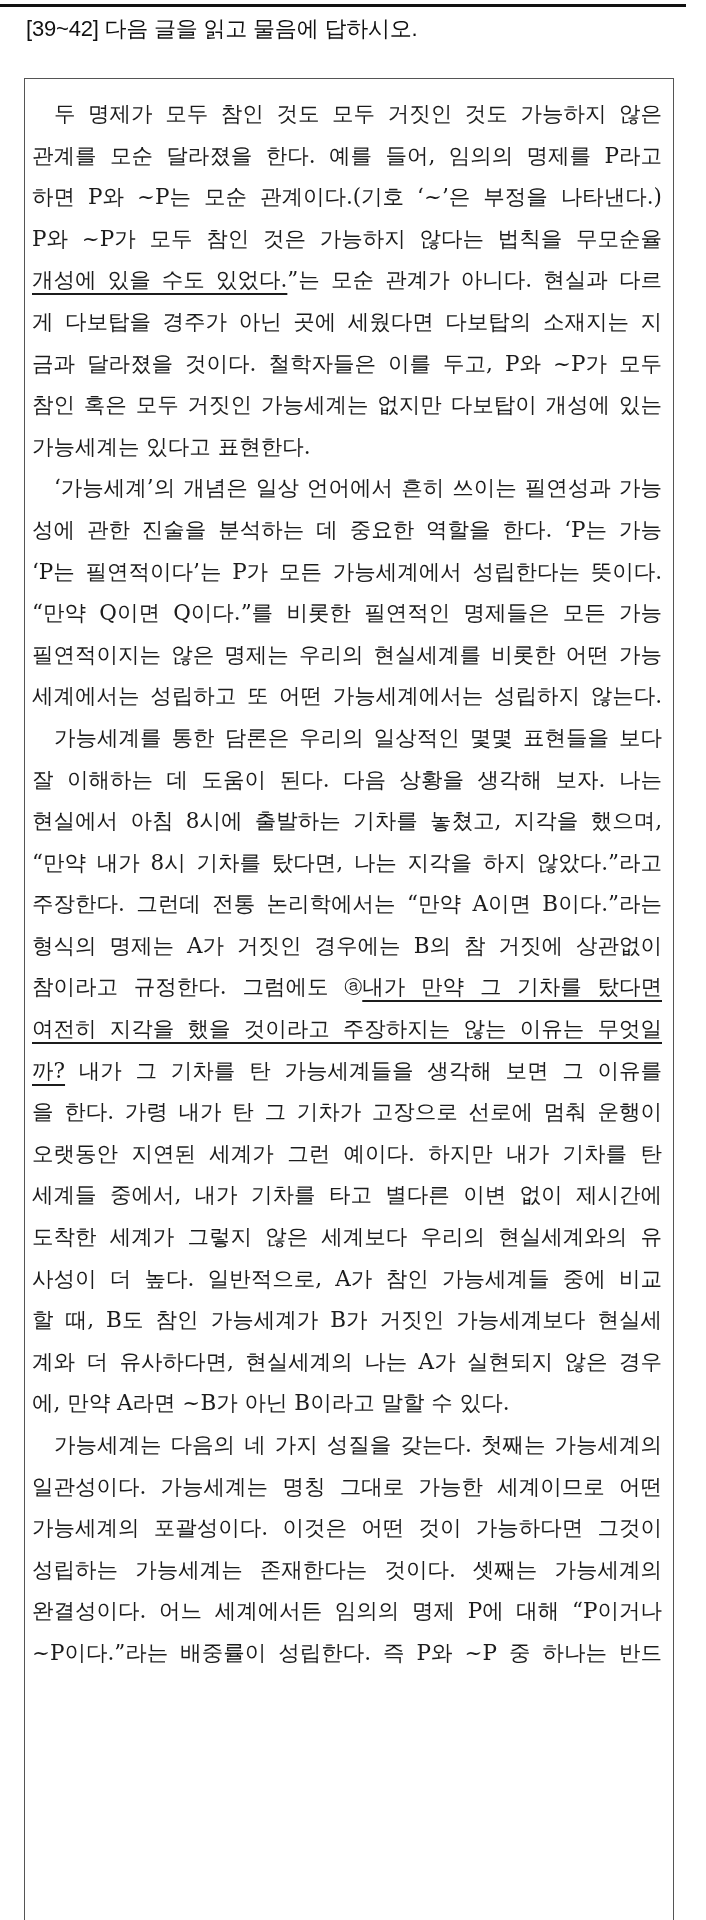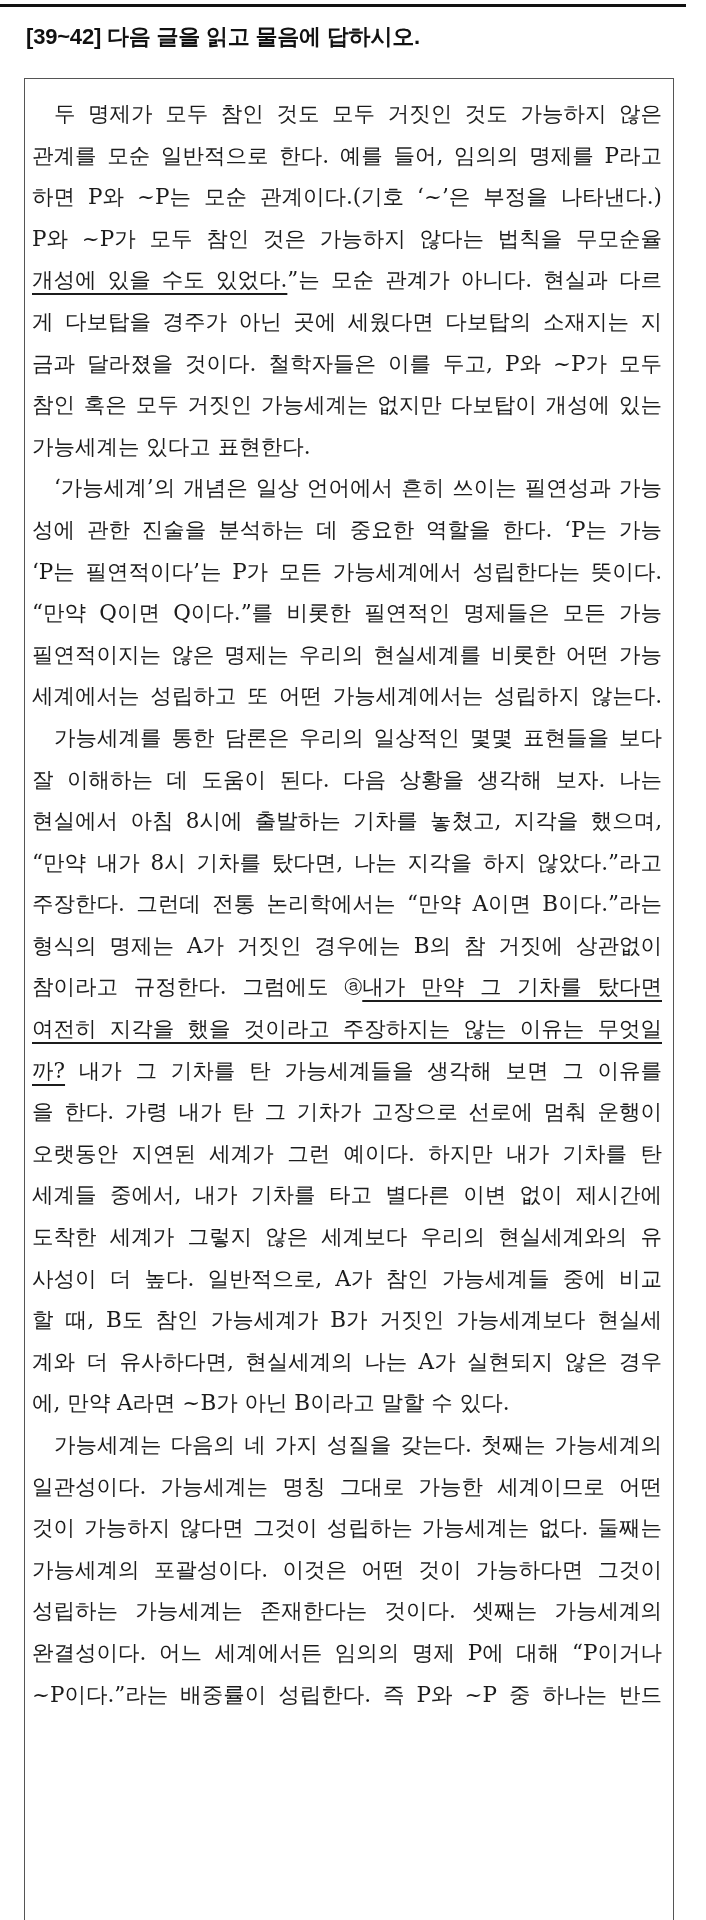--- a/index.html
+++ b/index.html
@@ -18,24 +18,24 @@
       position: absolute;
       left: 0;
       top: 4px;
       width: 686px;
       height: 3px;
       background: #111111;
     }
     .section-heading {
       position: absolute;
       left: 26px;
-      top: 22px;
+      top: 14px;
       font-family: "Liberation Sans", "DejaVu Sans", sans-serif;
       font-size: 22px;
-      font-weight: bold;
+      font-weight: normal;
       color: #111111;
       letter-spacing: -0.2px;
       white-space: nowrap;
     }
     .passage-box {
       position: absolute;
       left: 24px;
       top: 78px;
       width: 650px;
       height: 1860px;
@@ -83,21 +83,21 @@
 <body>
 
 <div class="top-rule"></div>
 
 <div class="section-heading">[39~42] 다음 글을 읽고 물음에 답하시오.</div>
 
 <div class="passage-box"></div>
 
 <div class="passage" id="passage">
     <div class="line indent">두 명제가 모두 참인 것도 모두 거짓인 것도 가능하지 않은</div>
-    <div class="line">관계를 모순 일반적으로 한다. 예를 들어, 임의의 명제를 P라고</div>
+    <div class="line">관계를 모순 달라졌을 한다. 예를 들어, 임의의 명제를 P라고</div>
     <div class="line">하면 P와 ~P는 모순 관계이다.(기호 ‘~’은 부정을 나타낸다.)</div>
     <div class="line">P와 ~P가 모두 참인 것은 가능하지 않다는 법칙을 무모순율</div>
     <div class="line"><span class="ul">개성에 있을 수도 있었다.</span><span>”는 모순 관계가 아니다. 현실과 다르</span></div>
     <div class="line">게 다보탑을 경주가 아닌 곳에 세웠다면 다보탑의 소재지는 지</div>
     <div class="line">금과 달라졌을 것이다. 철학자들은 이를 두고, P와 ~P가 모두</div>
     <div class="line">참인 혹은 모두 거짓인 가능세계는 없지만 다보탑이 개성에 있는</div>
     <div class="line last">가능세계는 있다고 표현한다.</div>
     <div class="line indent">‘가능세계’의 개념은 일상 언어에서 흔히 쓰이는 필연성과 가능</div>
     <div class="line">성에 관한 진술을 분석하는 데 중요한 역할을 한다. ‘P는 가능</div>
     <div class="line">‘P는 필연적이다’는 P가 모든 가능세계에서 성립한다는 뜻이다.</div>
@@ -116,18 +116,17 @@
     <div class="line">을 한다. 가령 내가 탄 그 기차가 고장으로 선로에 멈춰 운행이</div>
     <div class="line">오랫동안 지연된 세계가 그런 예이다. 하지만 내가 기차를 탄</div>
     <div class="line">세계들 중에서, 내가 기차를 타고 별다른 이변 없이 제시간에</div>
     <div class="line">도착한 세계가 그렇지 않은 세계보다 우리의 현실세계와의 유</div>
     <div class="line">사성이 더 높다. 일반적으로, A가 참인 가능세계들 중에 비교</div>
     <div class="line">할 때, B도 참인 가능세계가 B가 거짓인 가능세계보다 현실세</div>
     <div class="line">계와 더 유사하다면, 현실세계의 나는 A가 실현되지 않은 경우</div>
     <div class="line last">에, 만약 A라면 ~B가 아닌 B이라고 말할 수 있다.</div>
     <div class="line indent">가능세계는 다음의 네 가지 성질을 갖는다. 첫째는 가능세계의</div>
     <div class="line">일관성이다. 가능세계는 명칭 그대로 가능한 세계이므로 어떤</div>
-    <div class="line">것이 가능하지 않다면 그것이 성립하는 가능세계는 없다. 둘째는</div>
     <div class="line">가능세계의 포괄성이다. 이것은 어떤 것이 가능하다면 그것이</div>
     <div class="line">성립하는 가능세계는 존재한다는 것이다. 셋째는 가능세계의</div>
     <div class="line">완결성이다. 어느 세계에서든 임의의 명제 P에 대해 “P이거나</div>
     <div class="line">~P이다.”라는 배중률이 성립한다. 즉 P와 ~P 중 하나는 반드</div>
   </div>
 
 </body></html>

